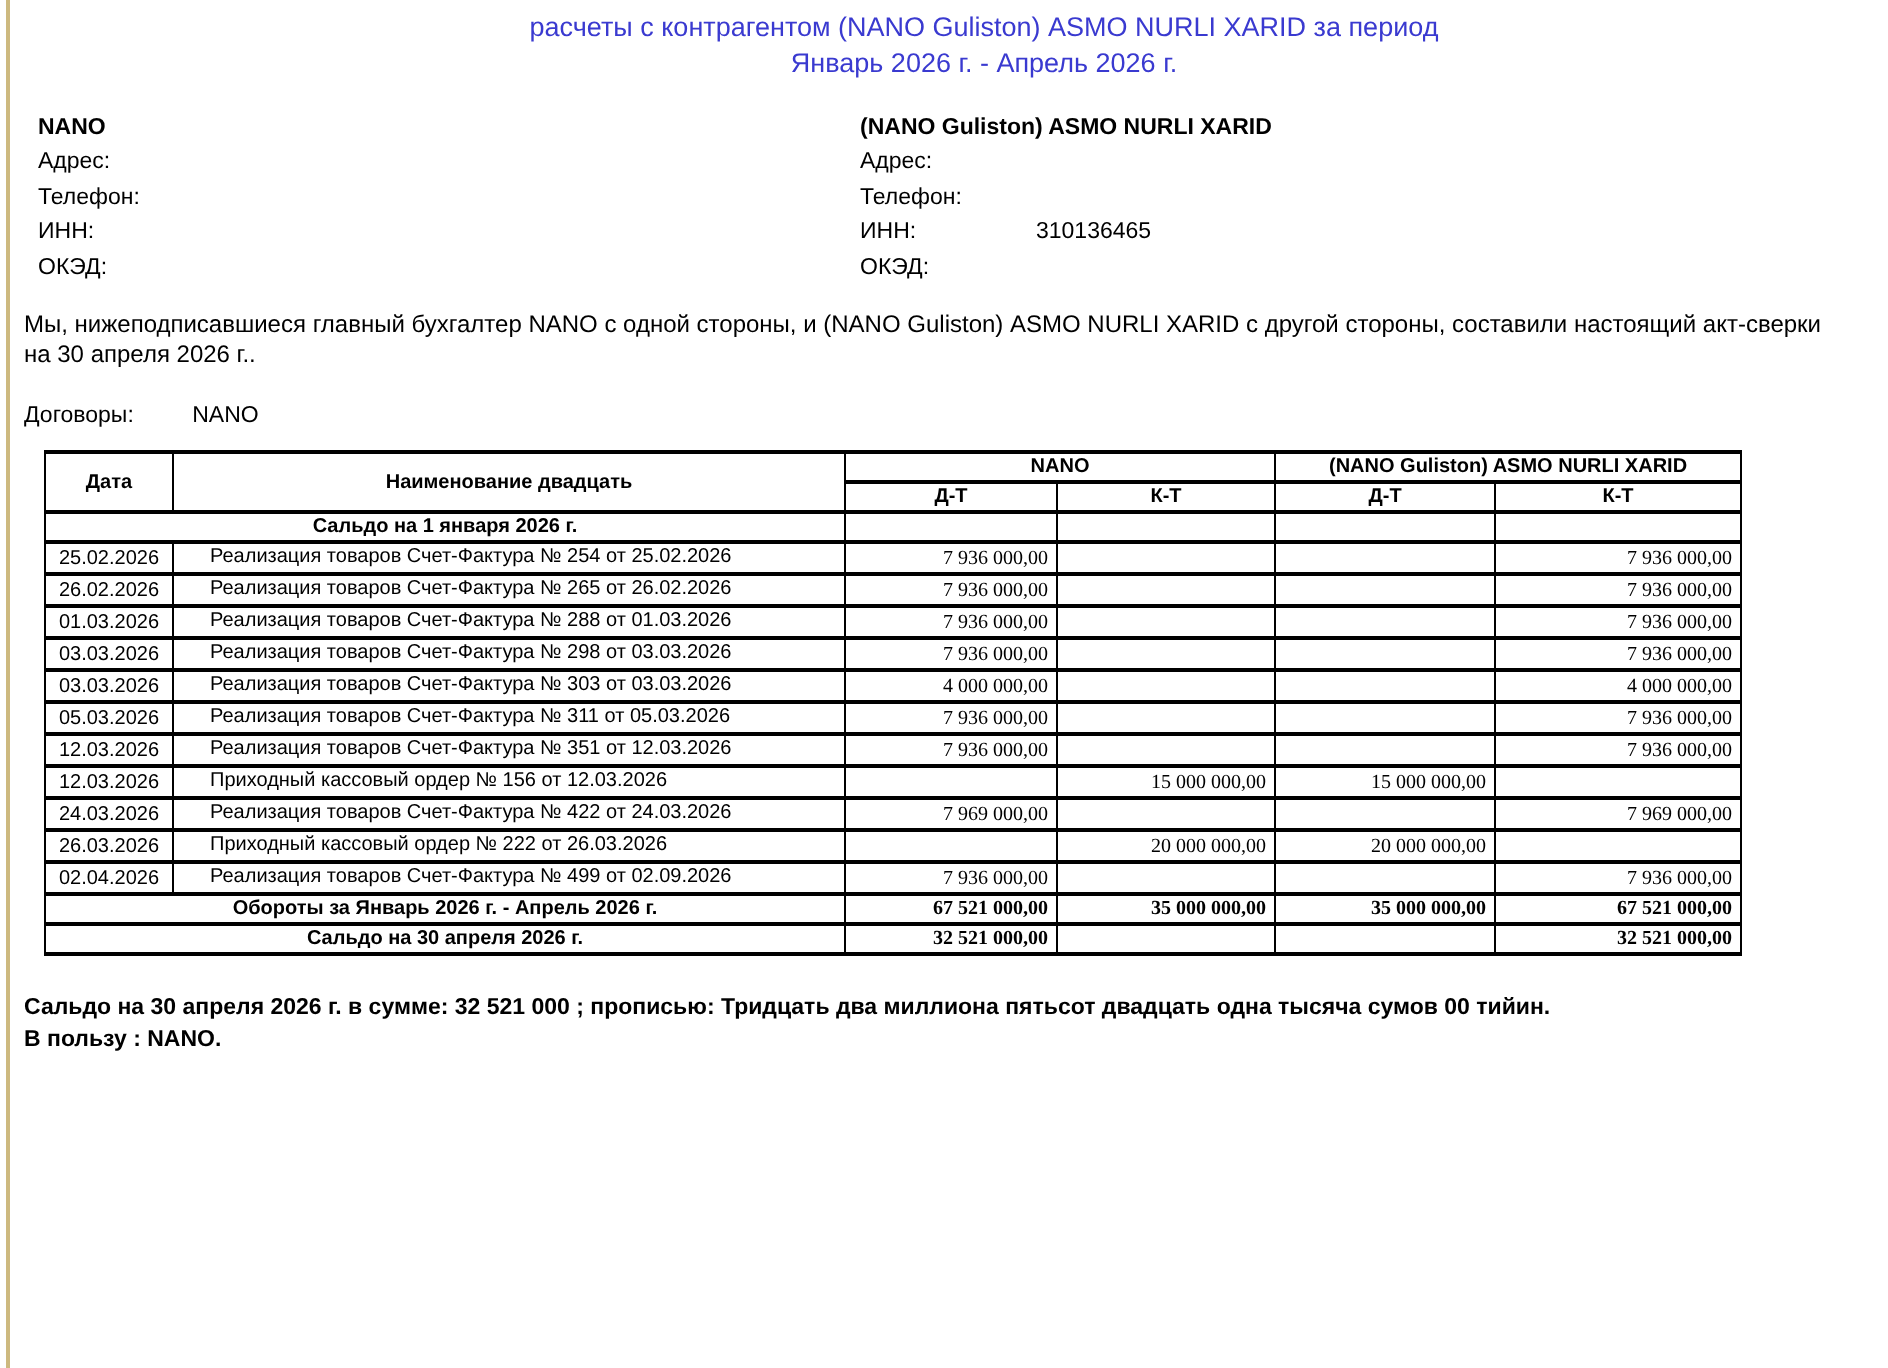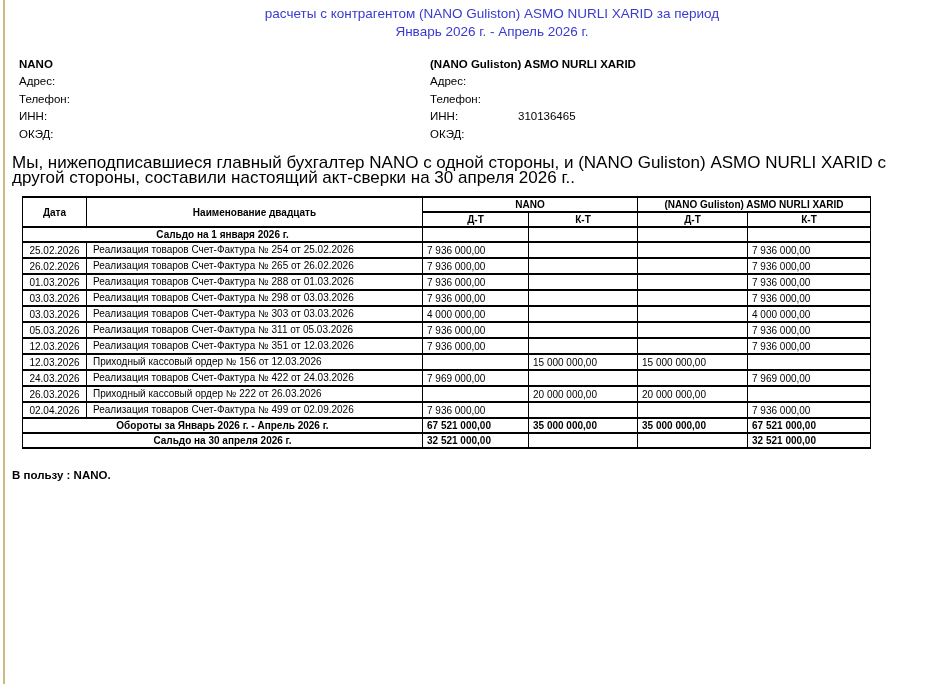--- a/index.html
+++ b/index.html
@@ -17,36 +17,36 @@
   .report-title .t-line { display: block; padding-left: 40px; }
 
   .parties { position: relative; margin-top: 15px; height: 88px; font-size: 11.5px; }
   .party { position: absolute; top: 0; width: 420px; }
   .party.left { left: 19px; }
   .party.right { left: 430px; }
   .party .p-name { font-weight: bold; line-height: 17px; }
   .party .p-line { line-height: 17.6px; }
   .party .p-label { display: inline-block; min-width: 88px; }
 
-  .preamble { margin: 11px 18px 0 12px; font-size: 17px; line-height: 15px; width: 915px; }
+  .preamble { margin: 11px 18px 0 12px; font-size: 12px; line-height: 15px; width: 915px; }
 
   .contracts { margin: 17px 0 0 12px; font-size: 11.5px; }
   .contracts .c-label { display: inline-block; min-width: 46px; }
   .contracts .c-value { margin-left: 26px; }
 
   table.act { border-collapse: collapse; table-layout: fixed; width: 848px; margin: 11px 0 0 22px; font-size: 10px; }
   table.act td, table.act th {
     border: 1px solid #000;
     border-top-width: 2px; border-bottom-width: 2px;
     overflow: hidden; white-space: nowrap;
   }
   table.act th { font-weight: bold; text-align: center; height: 15px; padding: 0 2px; }
   td.c-date { text-align: center; vertical-align: middle; height: 16px; }
-  td.c-op   { text-align: left; vertical-align: top; padding: 1px 6px; }
-  td.c-amt  { vertical-align: middle; padding: 0 4px; }
+  td.c-op   { text-align: left; vertical-align: top; padding: 1px 18px; }
+  td.c-amt  { text-align: right; vertical-align: middle; padding: 0 4px; font-family: Liberation Serif, serif; }
   tr.balance-row td, tr.total-row td { height: 15px; font-weight: bold; }
   tr.balance-row td.c-span, tr.total-row td.c-span { text-align: center; vertical-align: middle; }
 
   .footer { margin: 19px 18px 0 12px; font-size: 11.5px; font-weight: bold; line-height: 15.5px; }
 </style>
 </head>
 <body>
 
 <div class="left-stripe" style="background: rgb(205, 185, 127);"></div>
 
@@ -85,20 +85,24 @@
         <span class="p-label">ИНН:</span><span>310136465</span>
       </div>
       <div class="p-line">
         <span class="p-label">ОКЭД:</span><span></span>
       </div>
     </div>
   </div>
 
   <div class="preamble">Мы, нижеподписавшиеся главный бухгалтер  NANO с одной стороны, и  (NANO Guliston) ASMO NURLI XARID  с другой стороны, составили настоящий акт-сверки на 30 апреля 2026 г..</div>
 
+  <div class="contracts">
+    <span class="c-label">Договоры:</span>
+    <span class="c-value">NANO</span>
+  </div>
 
   <table class="act">
     <colgroup>
       <col style="width:64px">
         <col style="width:336px">
         <col style="width:106px">
         <col style="width:109px">
         <col style="width:110px">
         <col style="width:123px">
     </colgroup>
@@ -224,16 +228,17 @@
         <td colspan="2" class="c-span">Сальдо на  30 апреля 2026 г.</td>
         <td class="c-amt">32 521 000,00</td>
         <td class="c-amt"></td>
         <td class="c-amt"></td>
         <td class="c-amt">32 521 000,00</td>
       </tr>
     </tbody>
   </table>
 
   <div class="footer">
+    <div>Сальдо на 30 апреля 2026 г.   в сумме: 32 521 000 ; прописью: Тридцать два миллиона пятьсот двадцать одна тысяча сумов 00 тийин.</div>
     <div>В пользу : NANO.</div>
   </div>
 
 </div>
 
 </body></html>

